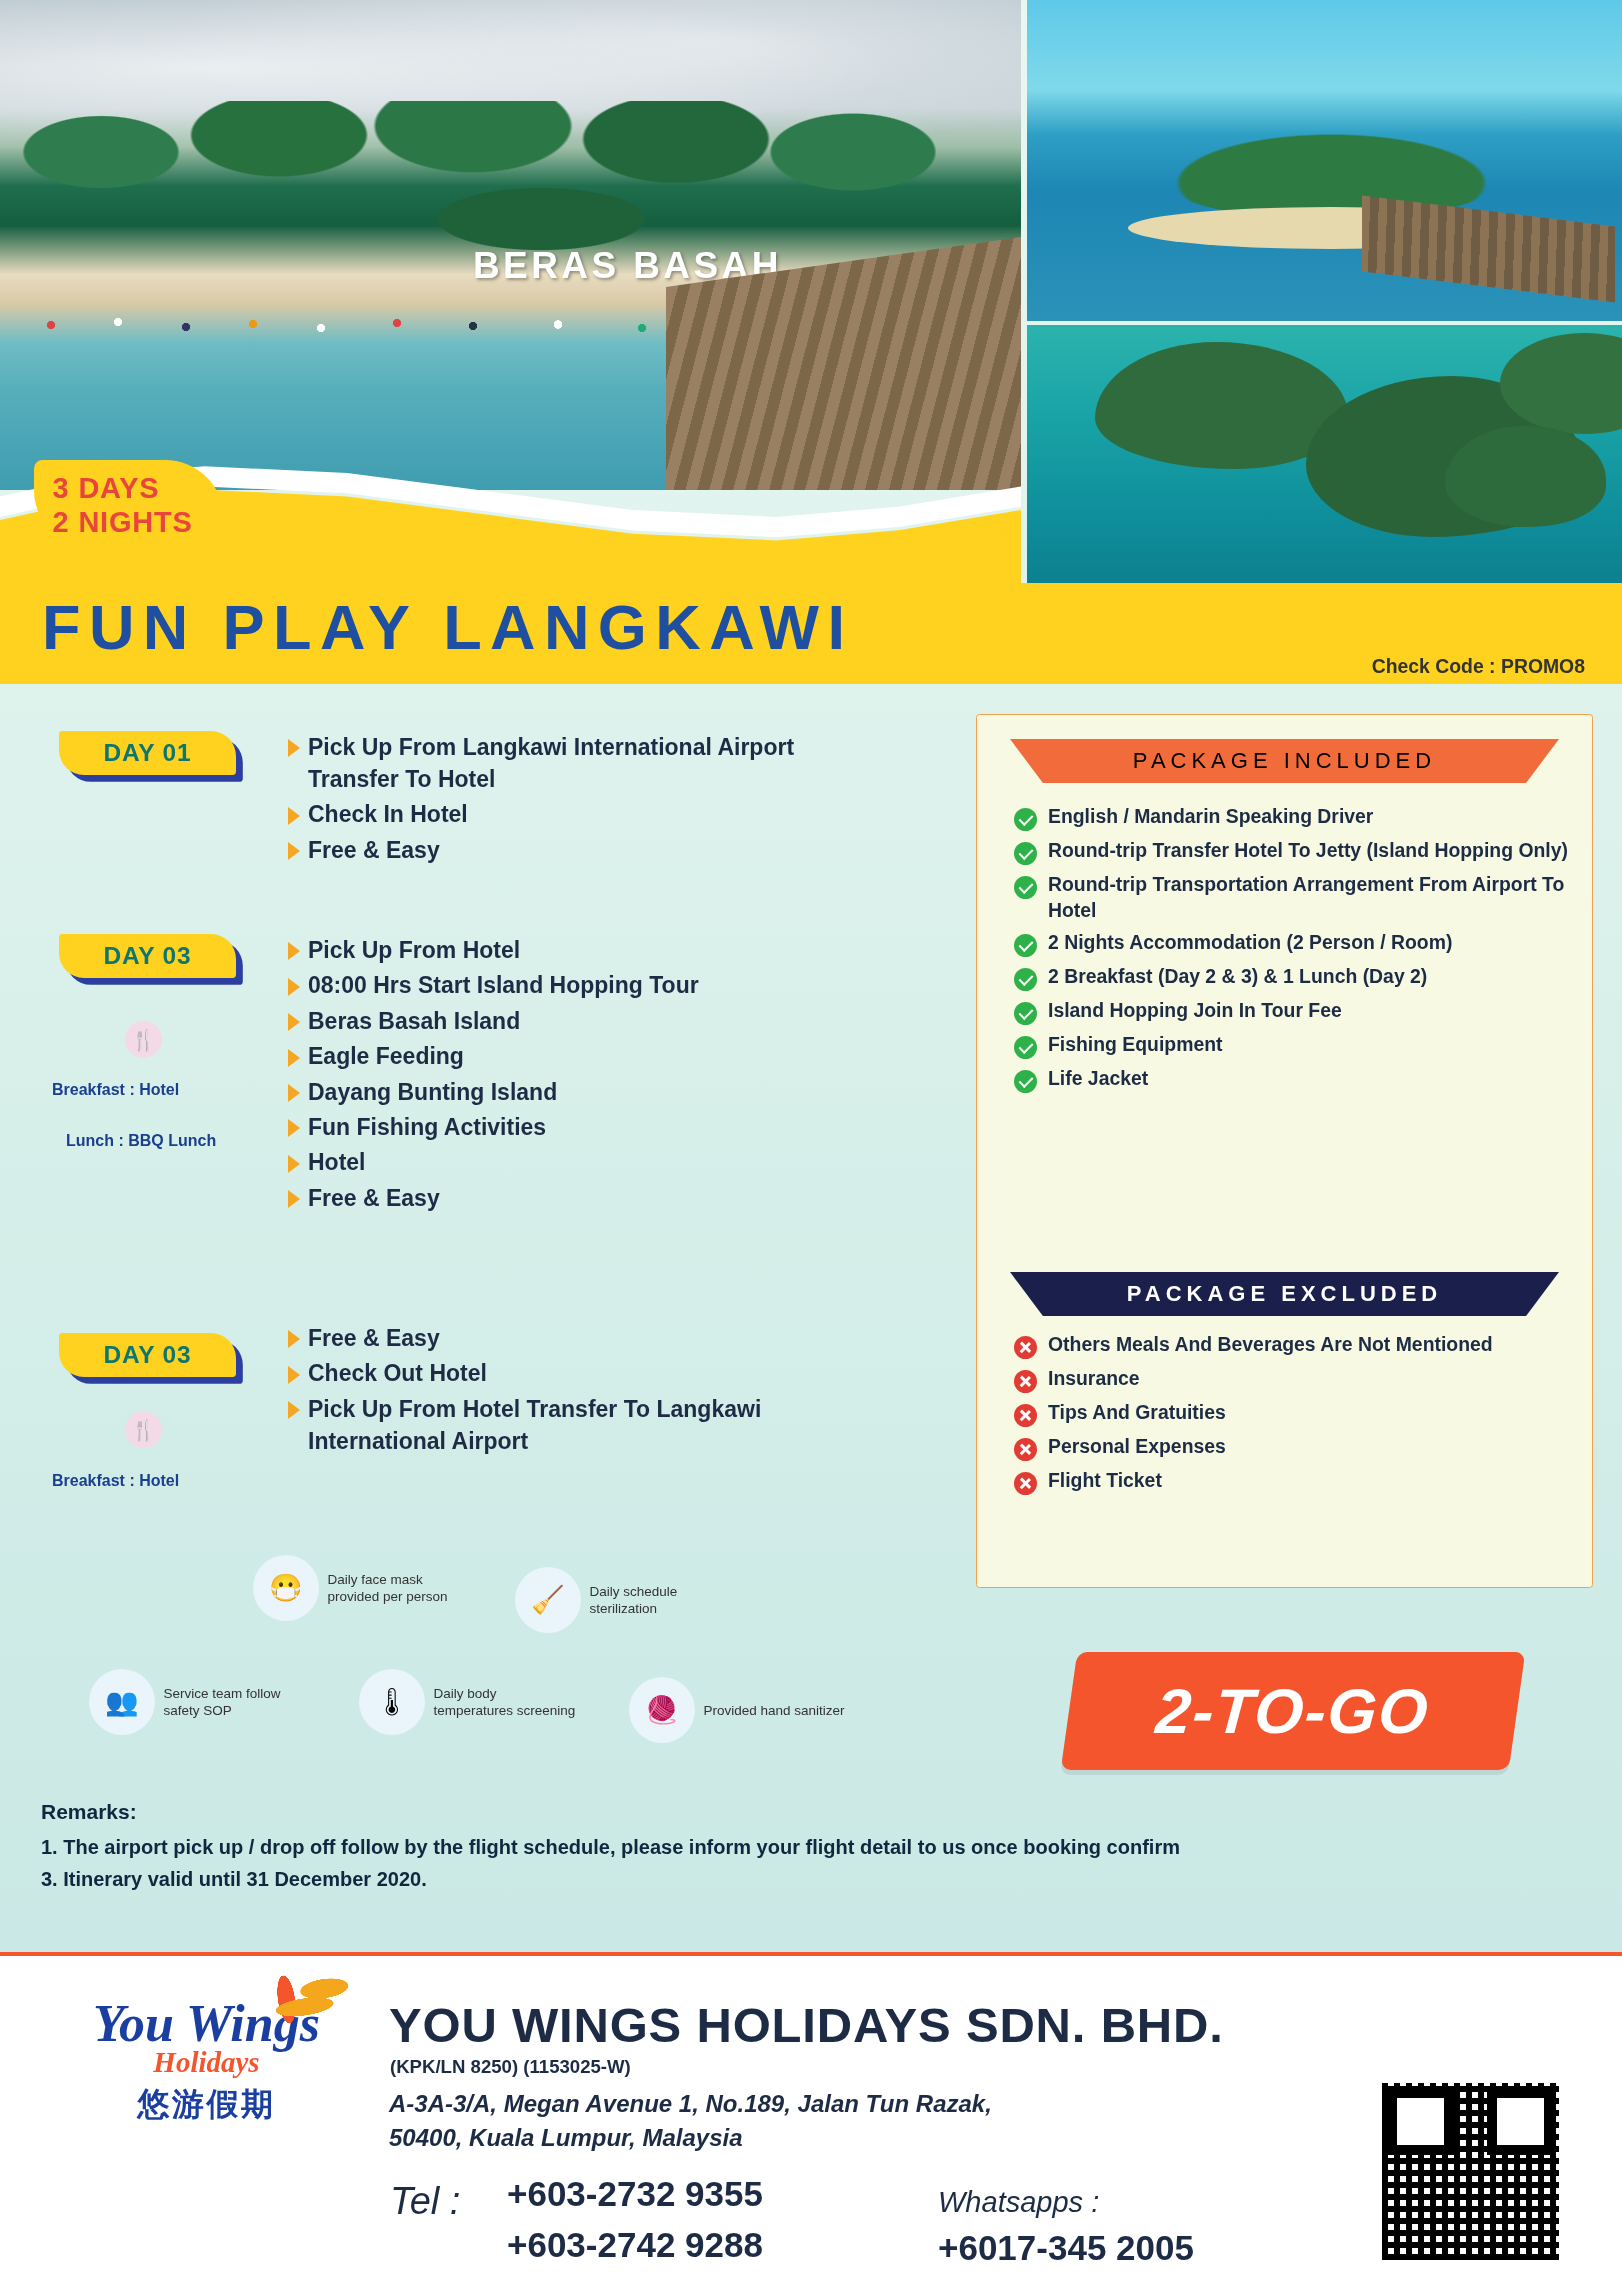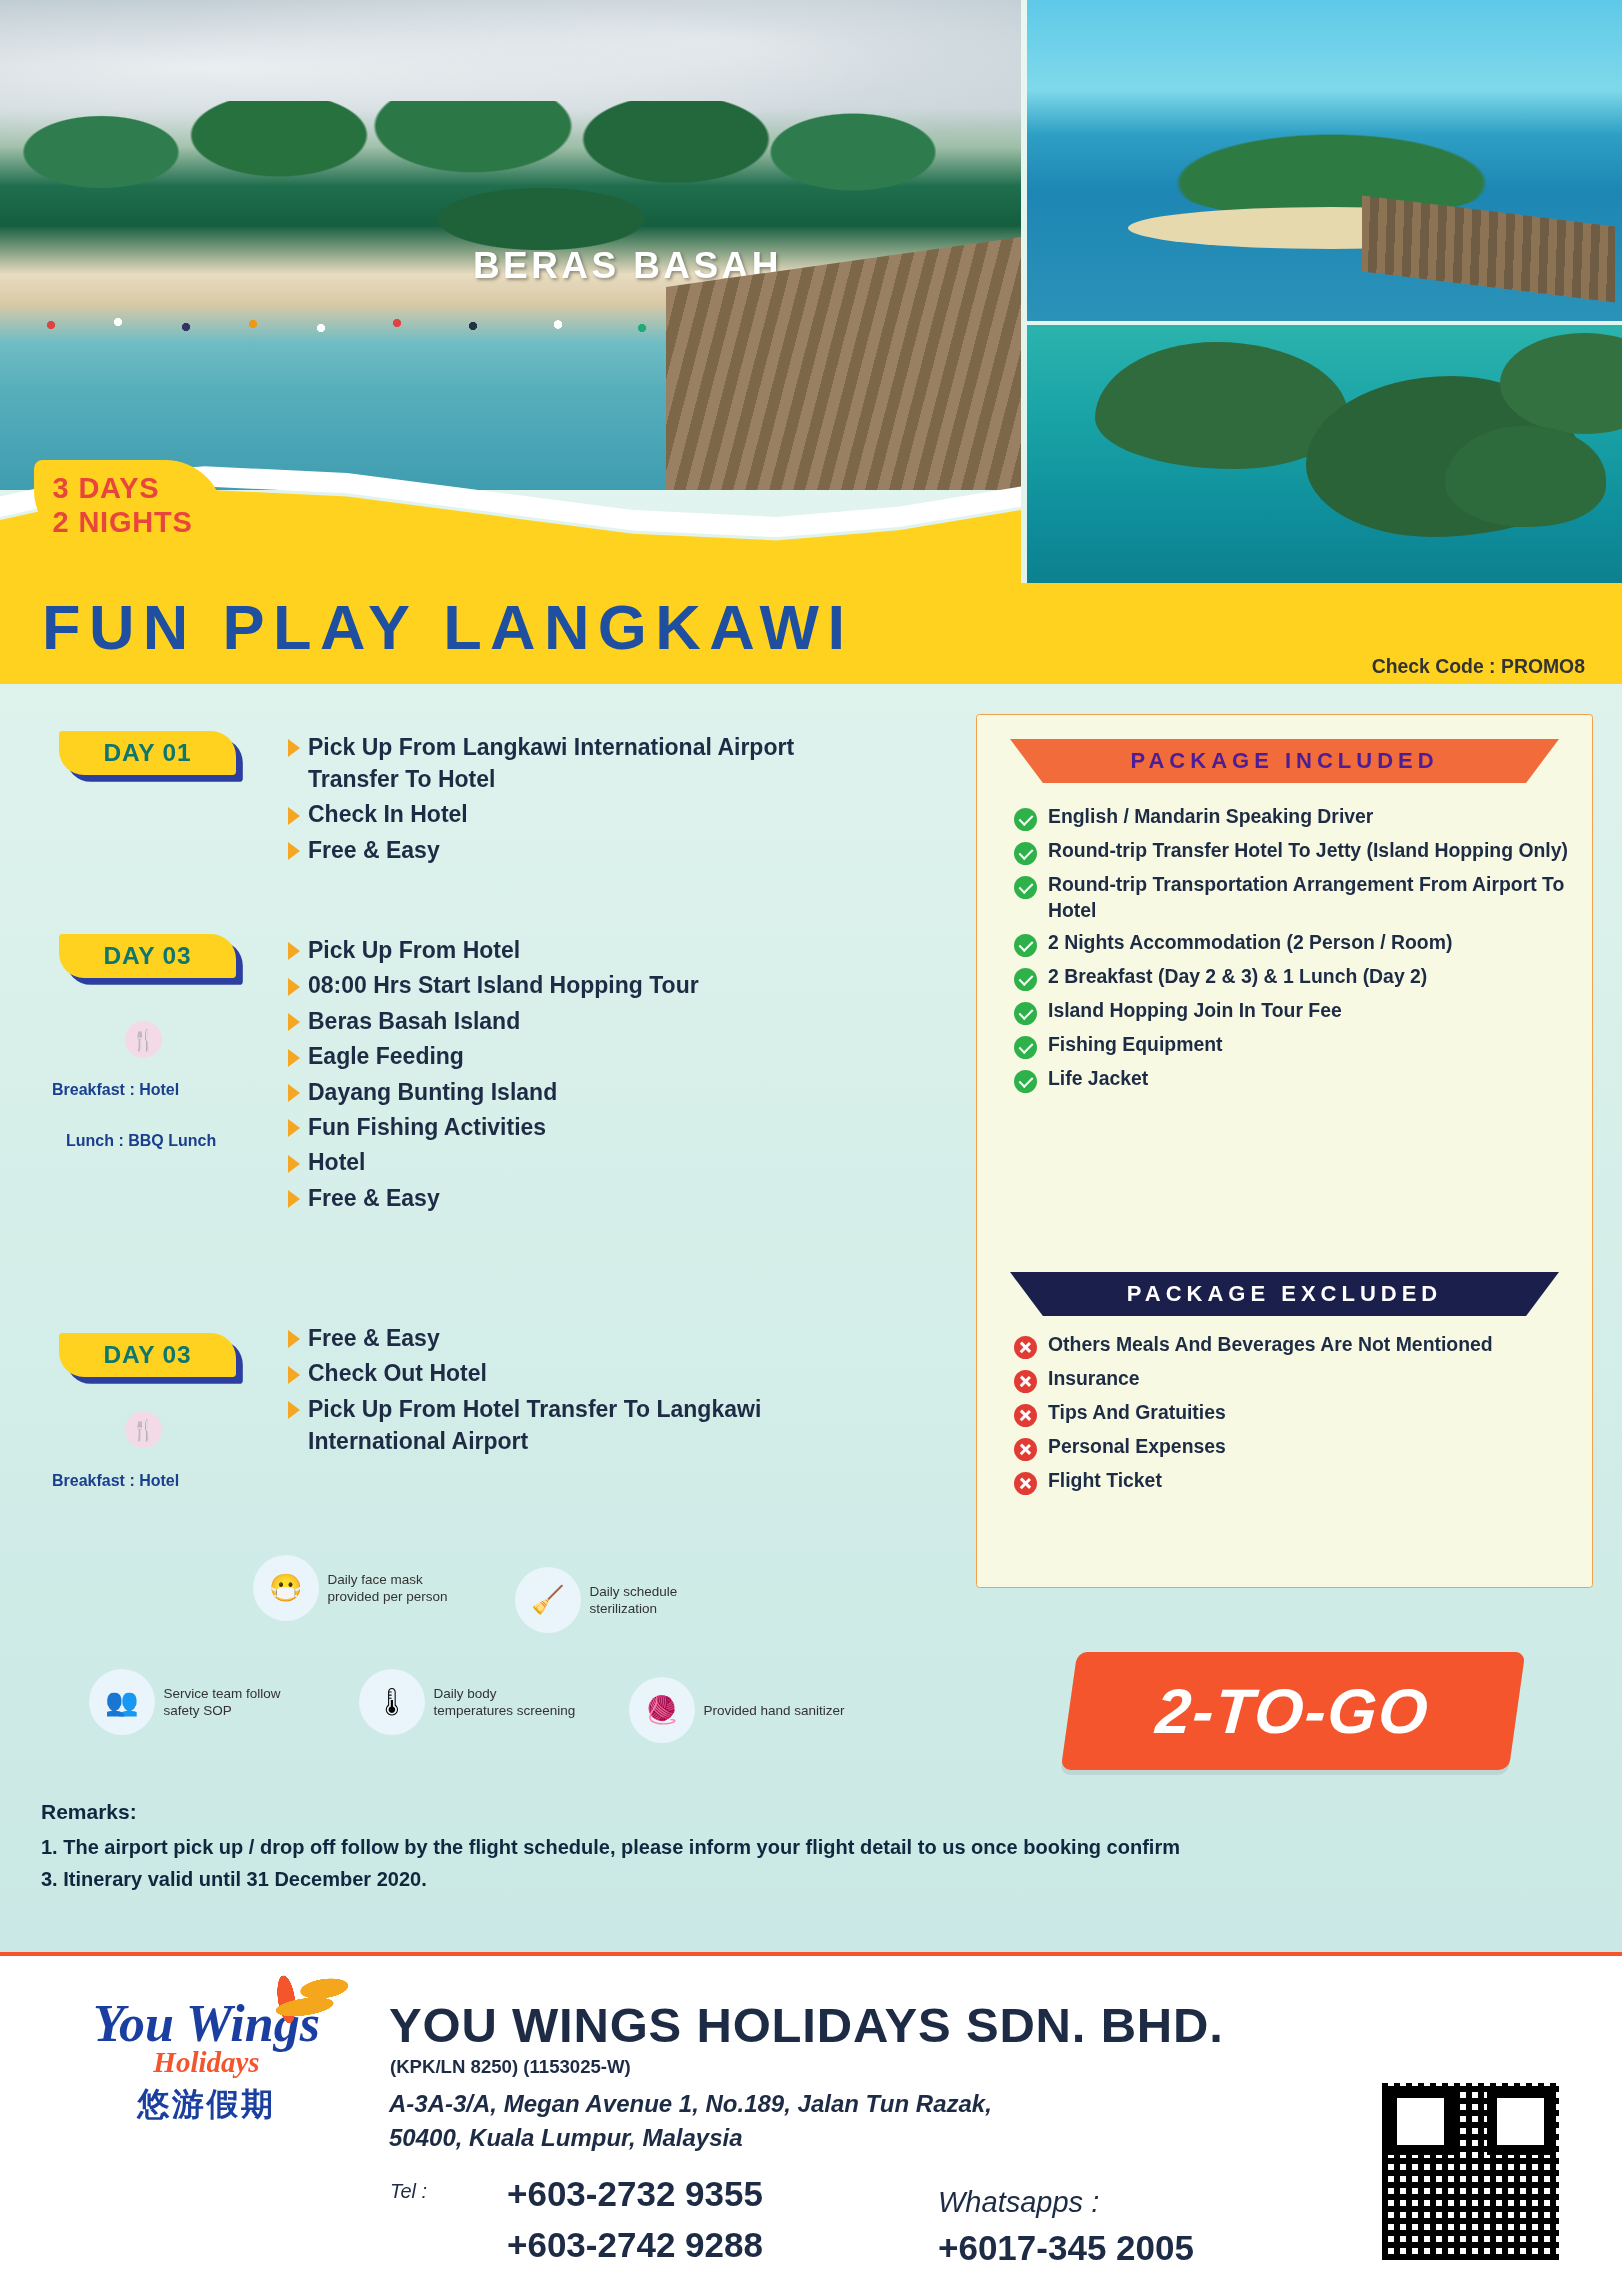--- a/index.html
+++ b/index.html
@@ -183,21 +183,21 @@
   .pkg-panel {
     position:absolute; left:976px; top:714px; width:617px; height:874px;
     background:#f7f9e3; border:1.7px solid #f0a24a; border-radius:3.4px;
   }
   .pkg-header-inc {
     position:absolute; left:1010px; top:739px; width:549px; height:44px;
     background:#f26b3a;
     clip-path: polygon(0 0, 100% 0, 94% 100%, 6% 100%);
     display:flex; align-items:center; justify-content:center;
   }
-  .pkg-header-inc span { color:#4c1d95; font-weight:bold; font-size:22px; letter-spacing:5px; }
+  .pkg-header-inc span { color:#000000; font-weight:normal; font-size:22px; letter-spacing:5px; }
   .pkg-header-exc {
     position:absolute; left:1010px; top:1272px; width:549px; height:44px;
     background:#1b1f4b;
     clip-path: polygon(0 0, 100% 0, 94% 100%, 6% 100%);
     display:flex; align-items:center; justify-content:center;
   }
   .pkg-header-exc span { color:#ffffff; font-weight:bold; font-size:22px; letter-spacing:5px; }
 
   .pkg-list { position:absolute; width:558px; }
   .pkg-item { display:flex; align-items:flex-start; margin-bottom:6px; }
@@ -258,21 +258,21 @@
     position:absolute; left:190px; top:-21px; width:101px; height:59px;
     background:
       radial-gradient(ellipse 41px 12px at 51px 34px, #f4a71c 70%, transparent 72%),
       radial-gradient(ellipse 12px 34px at 34px 24px, #f4552c 70%, transparent 72%),
       radial-gradient(ellipse 34px 13.5px at 73px 18.6px, #f4a71c 70%, transparent 72%);
     transform: rotate(-8deg);
   }
   .company-name { position:absolute; left:389px; top:41px; font-size:49px; font-weight:bold; color:#1d2b45; letter-spacing:0.8px; }
   .company-reg { position:absolute; left:390px; top:100px; font-size:18.6px; font-weight:bold; color:#1d2b45; }
   .company-addr { position:absolute; left:389px; top:131px; font-size:24px; font-style:italic; font-weight:bold; color:#1d2b45; line-height:34px; width:676px; }
-  .tel-label { position:absolute; left:390px; top:224px; font-size:20px; font-style:italic; color:#1d2b45; }
+  .tel-label { position:absolute; left:390px; top:224px; font-size:38px; font-style:italic; color:#1d2b45; }
   .tel-1 { position:absolute; left:507px; top:218px; font-size:35px; font-weight:bold; color:#1d2b45; }
   .tel-2 { position:absolute; left:507px; top:269px; font-size:35px; font-weight:bold; color:#1d2b45; }
   .wa-label { position:absolute; left:938px; top:230px; font-size:29px; font-style:italic; color:#1d2b45; }
   .wa-num { position:absolute; left:938px; top:272px; font-size:35px; font-weight:bold; color:#1d2b45; }
   .qr {
     position:absolute; right:63px; top:127px; width:177px; height:177px;
     background:
       repeating-linear-gradient(90deg, #000 0 6px, #fff 6px 12px),
       repeating-linear-gradient(0deg, #000 0 6px, #fff 6px 12px);
     background-blend-mode: multiply;

